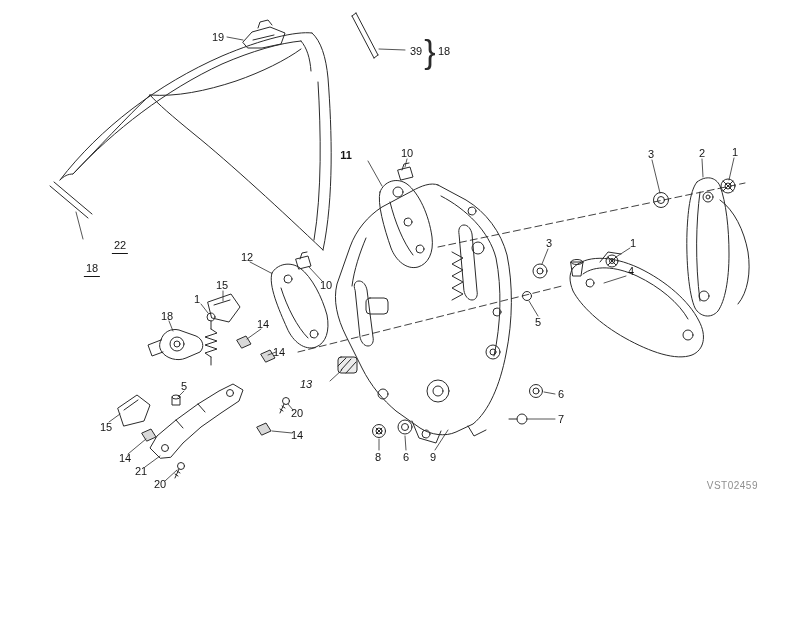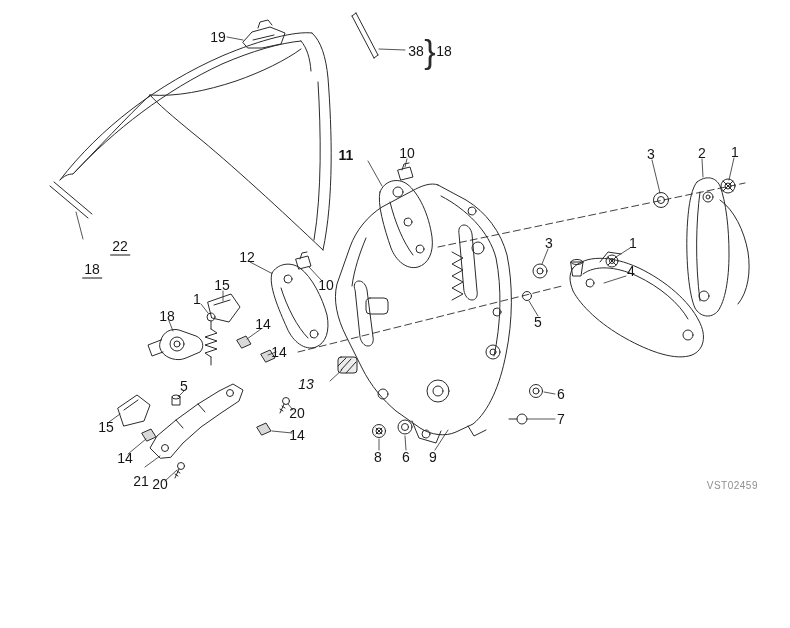--- a/index.html
+++ b/index.html
@@ -11,21 +11,21 @@
   .stage svg path,.stage svg line,.stage svg circle,.stage svg rect,.stage svg ellipse{
     fill:none;stroke:#2b2b2b;stroke-width:1;stroke-linecap:round;stroke-linejoin:round;
   }
   .stage svg .fill-pad{fill:#d9d9d9;}
   .stage svg .fill-lt{fill:#ececec;}
   .stage svg .leaders line{stroke:#2b2b2b;stroke-width:0.8;}
   .stage svg .axis path{stroke-dasharray:7 4;stroke-width:0.9;}
   .callout-layer{position:absolute;left:0;top:0;width:100%;height:100%;}
   .callout{
     position:absolute;transform:translate(-50%,-50%);
-    font-size:14px;color:#151515;line-height:1;white-space:nowrap;
+    font-size:11px;color:#151515;line-height:1;white-space:nowrap;
   }
   .callout.underline{border-bottom:1px solid #151515;padding:0 2px 2px 2px;}
   .callout.brace{font-size:34px;font-weight:100;color:#2b2b2b;}
   .diagram-code{
     position:absolute;right:32px;top:480px;color:#8f8f8f;font-size:10px;
     letter-spacing:0.5px;
   }
 </style>
 </head>
 <body>
@@ -277,21 +277,21 @@
       <line x1="145" y1="467" x2="160" y2="456"></line>
       <line x1="165" y1="481" x2="177" y2="470"></line>
       <line x1="379" y1="450" x2="379" y2="439"></line>
       <line x1="406" y1="450" x2="405" y2="436"></line>
       <line x1="435" y1="450" x2="448" y2="430"></line>
     </g>
   </svg>
 
   <div class="callout-layer">
       <div class="callout" style="left: 218px; top: 37px;">19</div>
-      <div class="callout" style="left: 416px; top: 51px;">38</div>
+      <div class="callout" style="left: 416px; top: 51px;">39</div>
       <div class="callout brace" style="left: 430px; top: 51px;">}</div>
       <div class="callout" style="left: 444px; top: 51px;">18</div>
       <div class="callout underline" style="left: 84px; top: 247px; margin-left: 36px;">22</div>
       <div class="callout underline" style="left: 92px; top: 270px;">18</div>
       <div class="callout" style="left: 346px; top: 155px; font-weight: bold;">11</div>
       <div class="callout" style="left: 407px; top: 153px;">10</div>
       <div class="callout" style="left: 651px; top: 154px;">3</div>
       <div class="callout" style="left: 702px; top: 153px;">2</div>
       <div class="callout" style="left: 735px; top: 152px;">1</div>
       <div class="callout" style="left: 247px; top: 257px;">12</div>
@@ -306,21 +306,21 @@
       <div class="callout" style="left: 263px; top: 324px;">14</div>
       <div class="callout" style="left: 279px; top: 352px;">14</div>
       <div class="callout" style="left: 306px; top: 384px; font-style: italic;">13</div>
       <div class="callout" style="left: 184px; top: 386px;">5</div>
       <div class="callout" style="left: 561px; top: 394px;">6</div>
       <div class="callout" style="left: 561px; top: 419px;">7</div>
       <div class="callout" style="left: 106px; top: 427px;">15</div>
       <div class="callout" style="left: 125px; top: 458px;">14</div>
       <div class="callout" style="left: 297px; top: 413px;">20</div>
       <div class="callout" style="left: 297px; top: 435px;">14</div>
-      <div class="callout" style="left: 141px; top: 481px; text-align: center;">21</div>
+      <div class="callout" style="left: 141px; top: 471px; text-align: center;">21</div>
       <div class="callout" style="left: 160px; top: 484px;">20</div>
       <div class="callout" style="left: 378px; top: 457px;">8</div>
       <div class="callout" style="left: 406px; top: 457px;">6</div>
       <div class="callout" style="left: 433px; top: 457px;">9</div>
     </div>
 
   <div class="diagram-code">VST02459</div>
 
 </div>
 

